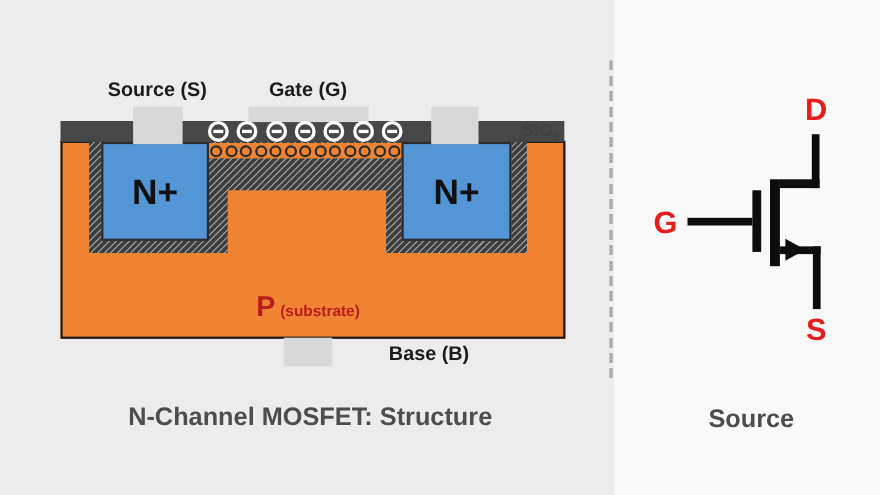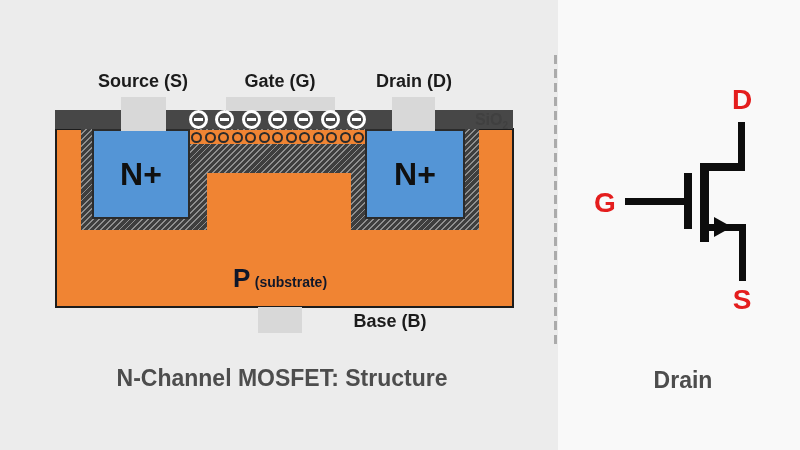--- a/index.html
+++ b/index.html
@@ -64,21 +64,21 @@
   .electron::after {
     content:""; position:absolute; left:2px; right:2px; top:5px; height:3px; background:#ffffff;
   }
 
   #sio2-label {
     left:458px; top:111px; width:50px; text-align:right;
     color:#404040; font-size:16px; font-weight:bold;
   }
   #sio2-label sub { font-size:10px; }
 
-  #p-label { left:155px; top:263px; width:250px; text-align:center; color:#0f172a; }
+  #p-label { left:155px; top:263px; width:250px; text-align:center; color:#b91c1c; }
   #p-label .big { font-size:26px; font-weight:bold; }
   #p-label .small { font-size:14px; font-weight:bold; }
 
   #base-label { left:330px; top:311px; width:120px; text-align:center; }
 
   .panel-title { font-size:23px; font-weight:bold; color:var(--title); text-align:center; }
   #structure-title { left:32px; top:365px; width:500px; }
   #symbol-title { left:583px; top:367px; width:200px; }
 
   
@@ -104,21 +104,20 @@
 </head>
 <body>
 
 <div id="stage" style="--orange: #F08433; --blue: #5495D6; --oxide: #474747; --pad: #D8D8D8; --red: #E41D1D; --ink: #1B1B1B; --title: #4D4D4D; --bg-left: #ECECEC; --bg-right: #F9F9F9; --divider: #ABABAB;">
 
   <div class="abs" id="right-panel"></div>
   <div class="abs" id="divider"></div>
 
   <div class="abs terminal-label" style="left:83px;  top:71px;">Source (S)</div>
   <div class="abs terminal-label" style="left:220px; top:71px;">Gate (G)</div>
-  <div class="abs terminal-label" style="left:354px; top:71px;">Drain (D)</div>
 
   <div class="abs" id="substrate"></div>
   <div class="abs hatch" id="depletion"></div>
   <div class="abs" id="substrate-island"></div>
   <div class="abs" id="channel-strip">
       <span class="channel-dot"></span>
       <span class="channel-dot"></span>
       <span class="channel-dot"></span>
       <span class="channel-dot"></span>
       <span class="channel-dot"></span>
@@ -165,15 +164,15 @@
   <div class="abs sym" id="sym-drain-h"></div>
   <div class="abs sym" id="sym-drain-v"></div>
   <div class="abs sym" id="sym-source-h"></div>
   <div class="abs sym" id="sym-source-v"></div>
   <div class="abs" id="sym-arrow"></div>
 
   <div class="abs sym-label" id="sym-label-d">D</div>
   <div class="abs sym-label" id="sym-label-g">G</div>
   <div class="abs sym-label" id="sym-label-s">S</div>
 
-  <div class="abs panel-title" id="symbol-title">Drain</div>
+  <div class="abs panel-title" id="symbol-title">Source</div>
 
 </div>
 
 </body></html>

